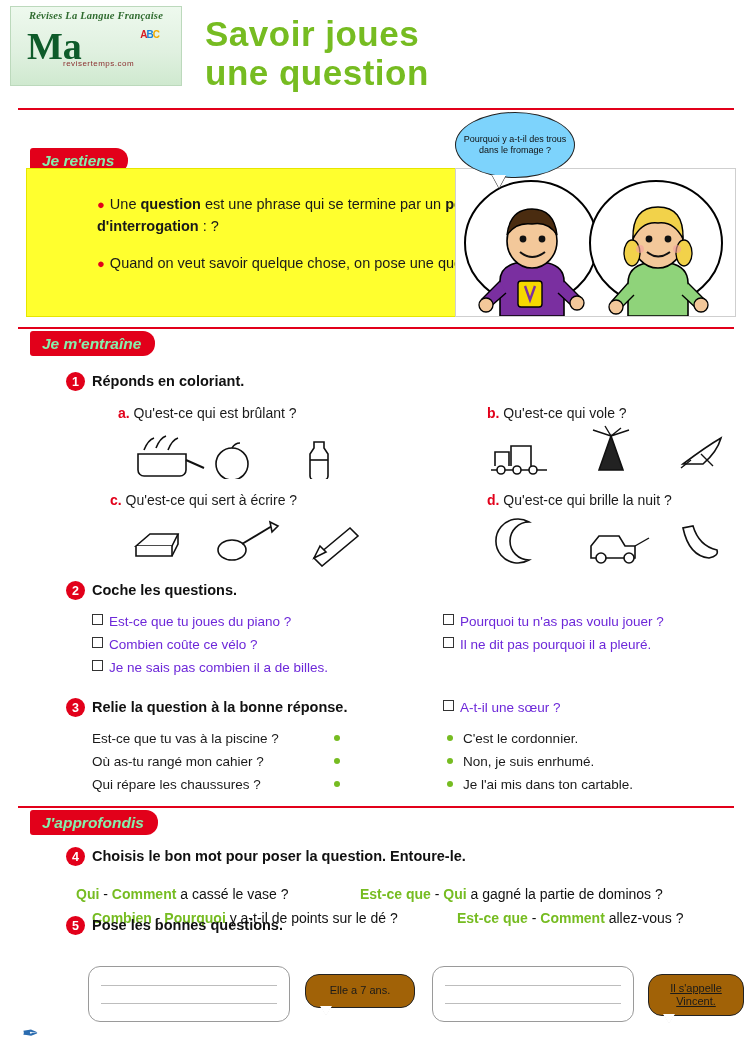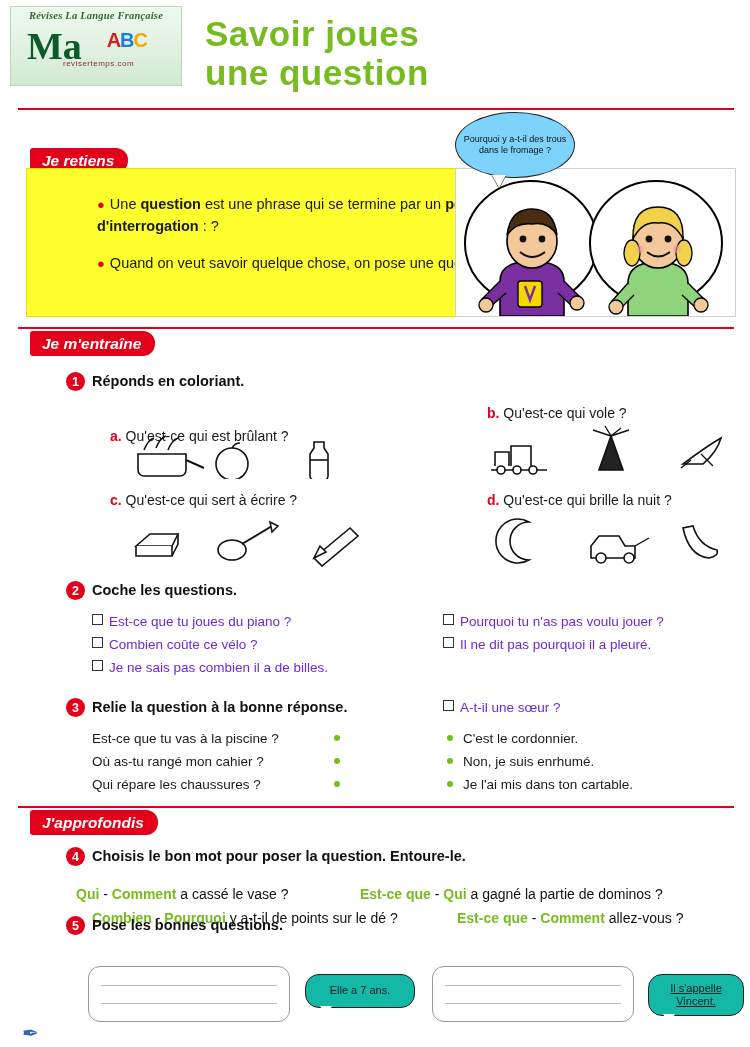--- a/index.html
+++ b/index.html
@@ -27,21 +27,21 @@
   .logo-main{
     position:absolute;left:16px;top:20px;
     font-family:"Liberation Serif",serif;
     font-size:38px;color:#0e5b2a;line-height:1;font-weight:bold;
   }
   .logo-sub{
     position:absolute;left:52px;top:52px;
     font-size:8px;color:#8b2f2f;letter-spacing:.5px;
   }
   .logo-abc{
-    position:absolute;right:34px;top:22px;font-size:20px;font-weight:bold;
+    position:absolute;right:22px;top:22px;font-size:10px;font-weight:bold;
     letter-spacing:-1px;
   }
   .logo-abc .a{color:#d81b24;}
   .logo-abc .b{color:#1b7fd8;}
   .logo-abc .c{color:#f2a900;}
 
   
   .title{
     position:absolute;left:205px;top:14px;width:430px;
     font-size:35px;font-weight:bold;color:#76bc21;
@@ -49,21 +49,21 @@
   }
 
   
   .rule{position:absolute;left:18px;width:716px;height:2px;background:#e2001a;}
   .rule.r1{top:108px;}
   .rule.r2{top:327px;}
   .rule.r3{top:806px;}
 
   
   .tab{
-    position:absolute;height:25px;background:#e2001a;color:#ffffff;
+    position:absolute;height:25px;background:#e2001a;color:#86efac;
     font-size:15.5px;font-weight:bold;font-style:italic;
     display:flex;align-items:center;padding:0 14px 0 12px;
     border-radius:3px 12px 12px 3px;
     text-align:right;
   }
   .tab.t1{left:30px;top:148px;}
   .tab.t2{left:30px;top:331px;}
   .tab.t3{left:30px;top:810px;}
 
   
@@ -118,21 +118,21 @@
   .choice{position:absolute;font-size:14px;white-space:nowrap;}
   .g{color:#76bc21;font-weight:bold;}
   .blk{color:#111;}
 
   
   .ansbox{
     position:absolute;border:1.5px solid #9a9a9a;border-radius:12px;background:#fff;
   }
   .ansbox .line{position:absolute;left:12px;right:12px;height:1px;background:#bdbdbd;}
   .minib{
-    position:absolute;border:1.5px solid #222;border-radius:14px;background:#14b8a6;
+    position:absolute;border:1.5px solid #222;border-radius:14px;background:#a16207;
     font-size:11px;text-align:center;display:flex;align-items:center;justify-content:center;
     line-height:1.2;padding:3px 5px;
   }
   .minib .mtail{
     position:absolute;left:14px;bottom:-9px;width:0;height:0;
     border-left:6px solid transparent;border-right:6px solid transparent;border-top:10px solid #fff;
   }
   .minib .mtail:after{
     content:"";position:absolute;left:-6px;top:-11px;width:0;height:0;
     border-left:6px solid transparent;border-right:6px solid transparent;border-top:10px solid #222;z-index:-1;
@@ -214,21 +214,21 @@
     <span class="tail"></span>
   </div>
 
   <div class="rule r2"></div>
 
   <div class="tab t2">Je m'entraîne</div>
 
   <div class="num" style="left:66px;top:372px;">1</div>
   <div class="ex-title" style="left:92px;top:373px;">Réponds en coloriant.</div>
 
-  <div class="qlabel" style="left:110px;top:405px;margin-top:23px;">
+  <div class="qlabel" style="left:118px;top:405px;">
     <span class="l">a.</span>
     <span>Qu'est-ce qui est brûlant ?</span>
   </div>
   <div class="qlabel" style="left:487px;top:405px;">
     <span class="l">b.</span>
     <span>Qu'est-ce qui vole ?</span>
   </div>
   <div class="qlabel" style="left:110px;top:492px;">
     <span class="l">c.</span>
     <span>Qu'est-ce qui sert à écrire ?</span>

